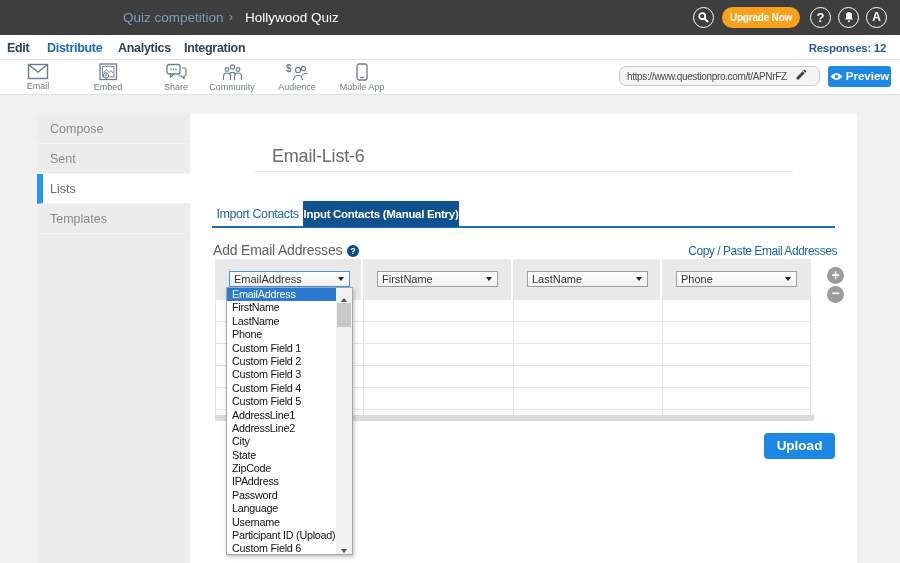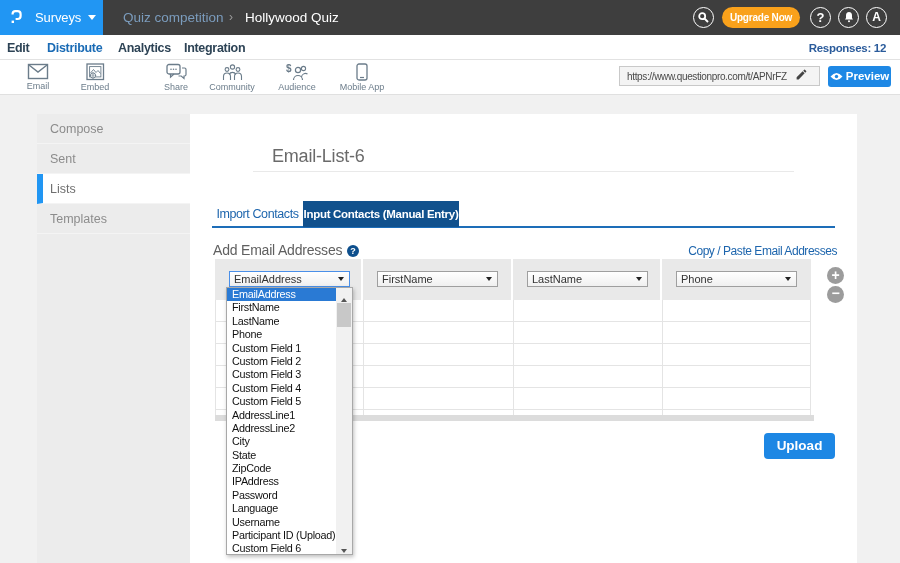--- a/index.html
+++ b/index.html
@@ -23,21 +23,21 @@
   #menubar { left:0; top:35px; width:900px; height:25px; background:#fff; border-bottom:1px solid #e2e2e2; }
   .mitem { top:6px; font-size:12.5px; letter-spacing:-0.3px; color:#2d4355; font-weight:bold; }
   #mdist { color:#1a6bb5; border-bottom:1px solid #9cc4e4; padding-bottom:15px; }
   #resp { top:7px; right:14px; font-size:11.5px; letter-spacing:-0.3px; color:#2a5b9b; font-weight:bold; }
 
   
   #toolbar { left:0; top:60px; width:900px; height:35px; background:#fff; border-bottom:1px solid #e0e0e0; }
   .tool { top:3px; width:64px; text-align:center; color:#6b7c8a; }
   .tool svg { display:block; margin:0 auto; }
   .tool .lb { font-size:9px; display:block; margin-top:1px; }
-  #urlbox { left:619px; top:6px; width:201px; height:20px; background:#f4f4f4; border:1px solid #c9c9c9; border-radius:0; font-size:10px; letter-spacing:-0.35px; color:#4a4a4a; line-height:19px; padding:0 30px 12px 7px; white-space:nowrap; overflow:hidden; }
+  #urlbox { left:619px; top:6px; width:201px; height:20px; background:#f4f4f4; border:1px solid #c9c9c9; border-radius:7px; font-size:10px; letter-spacing:-0.35px; color:#4a4a4a; line-height:19px; padding:0 30px 12px 7px; white-space:nowrap; overflow:hidden; }
   #pencil { left:795px; top:8px; }
   #preview { left:828px; top:6px; width:63px; height:21px; background:#1e88e5; border-radius:3px; color:#fff; font-size:11.5px; font-weight:bold; text-align:center; line-height:21px; }
 
   
   #sidebar { left:37px; top:114px; width:153px; height:449px; background:#ececec; }
   .sitem { position:relative; height:30px; line-height:30px; padding-left:13px; font-size:12.5px; color:#8c8c8c; border-bottom:1px solid #f4f4f4; }
   .sitem.act { background:#fff; border-left:6px solid #2196f3; padding-left:7px; color:#6f6f6f; }
 
   
   #panel { left:190px; top:114px; width:667px; height:449px; background:#fff; }
@@ -71,28 +71,20 @@
   #ddsb { right:0; top:0; width:16px; height:266px; background:#f1f1f1; }
   #ddsb .btn { position:absolute; left:0; width:16px; height:15px; background:#f1f1f1; text-align:center; }
   #ddsb .thumb { position:absolute; left:1px; top:15px; width:14px; height:24px; background:#c8c8c8; }
   .tri-up { display:inline-block; width:0; height:0; border-left:3.5px solid transparent; border-right:3.5px solid transparent; border-bottom:4.5px solid #555; margin-top:5px; }
   .tri-dn { display:inline-block; width:0; height:0; border-left:3.5px solid transparent; border-right:3.5px solid transparent; border-top:4.5px solid #555; margin-top:5px; }
 </style>
 </head>
 <body>
 
 <div id="topbar" class="abs">
-  <div id="brand" class="abs">
-    <svg class="abs logo" width="11" height="14" viewBox="0 0 11 14">
-      <path d="M1.6 4.6 V3.8 Q1.6 1.1 4.3 1.1 H6.6 Q9.6 1.1 9.6 4.1 V6 Q9.6 9 6.6 9 H4.6" fill="none" stroke="#fff" stroke-width="2.2"></path>
-      <rect x="0.6" y="10.6" width="2.4" height="2.4" fill="#fff"></rect>
-    </svg>
-    <span class="abs nm">Surveys</span>
-    <span class="abs car"></span>
-  </div>
   <span class="abs crumb1">Quiz competition</span>
   <span class="abs crumbsep">›</span>
   <span class="abs crumb2">Hollywood Quiz</span>
   <div class="abs cir" style="left:693px;">
     <svg width="11" height="11" viewBox="0 0 11 11" style="margin-top:4px;">
       <circle cx="4.2" cy="4.2" r="3" fill="none" stroke="#fff" stroke-width="1.8"></circle>
       <line x1="6.6" y1="6.6" x2="10" y2="10" stroke="#fff" stroke-width="2"></line>
     </svg>
   </div>
   <div id="upg" class="abs">Upgrade Now</div>
@@ -115,21 +107,21 @@
 </div>
 
 <div id="toolbar" class="abs">
   <div class="abs tool" style="left:6px;">
     <svg width="22" height="17" viewBox="0 0 22 17">
       <rect x="1.5" y="1.5" width="19" height="14" fill="none" stroke="#6b7c8a" stroke-width="1.4"></rect>
       <path d="M2 2 L11 9 L20 2" fill="none" stroke="#6b7c8a" stroke-width="1.4"></path>
     </svg>
     <span class="lb">Email</span>
   </div>
-  <div class="abs tool" style="left:63px;">
+  <div class="abs tool" style="left:76px;">
     <svg width="19" height="18" viewBox="0 0 19 18">
       <rect x="1" y="1" width="16.5" height="15.5" fill="none" stroke="#6b7c8a" stroke-width="1.3"></rect>
       <rect x="3.6" y="3.6" width="11.3" height="10.3" fill="none" stroke="#6b7c8a" stroke-width="0.9"></rect>
       <path d="M4.5 10 l3-3.5 2.5 3 2-2 2.5 3" fill="none" stroke="#6b7c8a" stroke-width="0.9"></path>
       <circle cx="7" cy="12.5" r="2.6" fill="#fff" stroke="#6b7c8a" stroke-width="1"></circle>
       <circle cx="7" cy="12.5" r="0.9" fill="none" stroke="#6b7c8a" stroke-width="0.8"></circle>
       <g stroke="#6b7c8a" stroke-width="0.9">
           <line x1="7" y1="9.4" x2="7" y2="10.4"></line>
           <line x1="7" y1="14.6" x2="7" y2="15.6"></line>
           <line x1="3.9" y1="12.5" x2="4.9" y2="12.5"></line>

